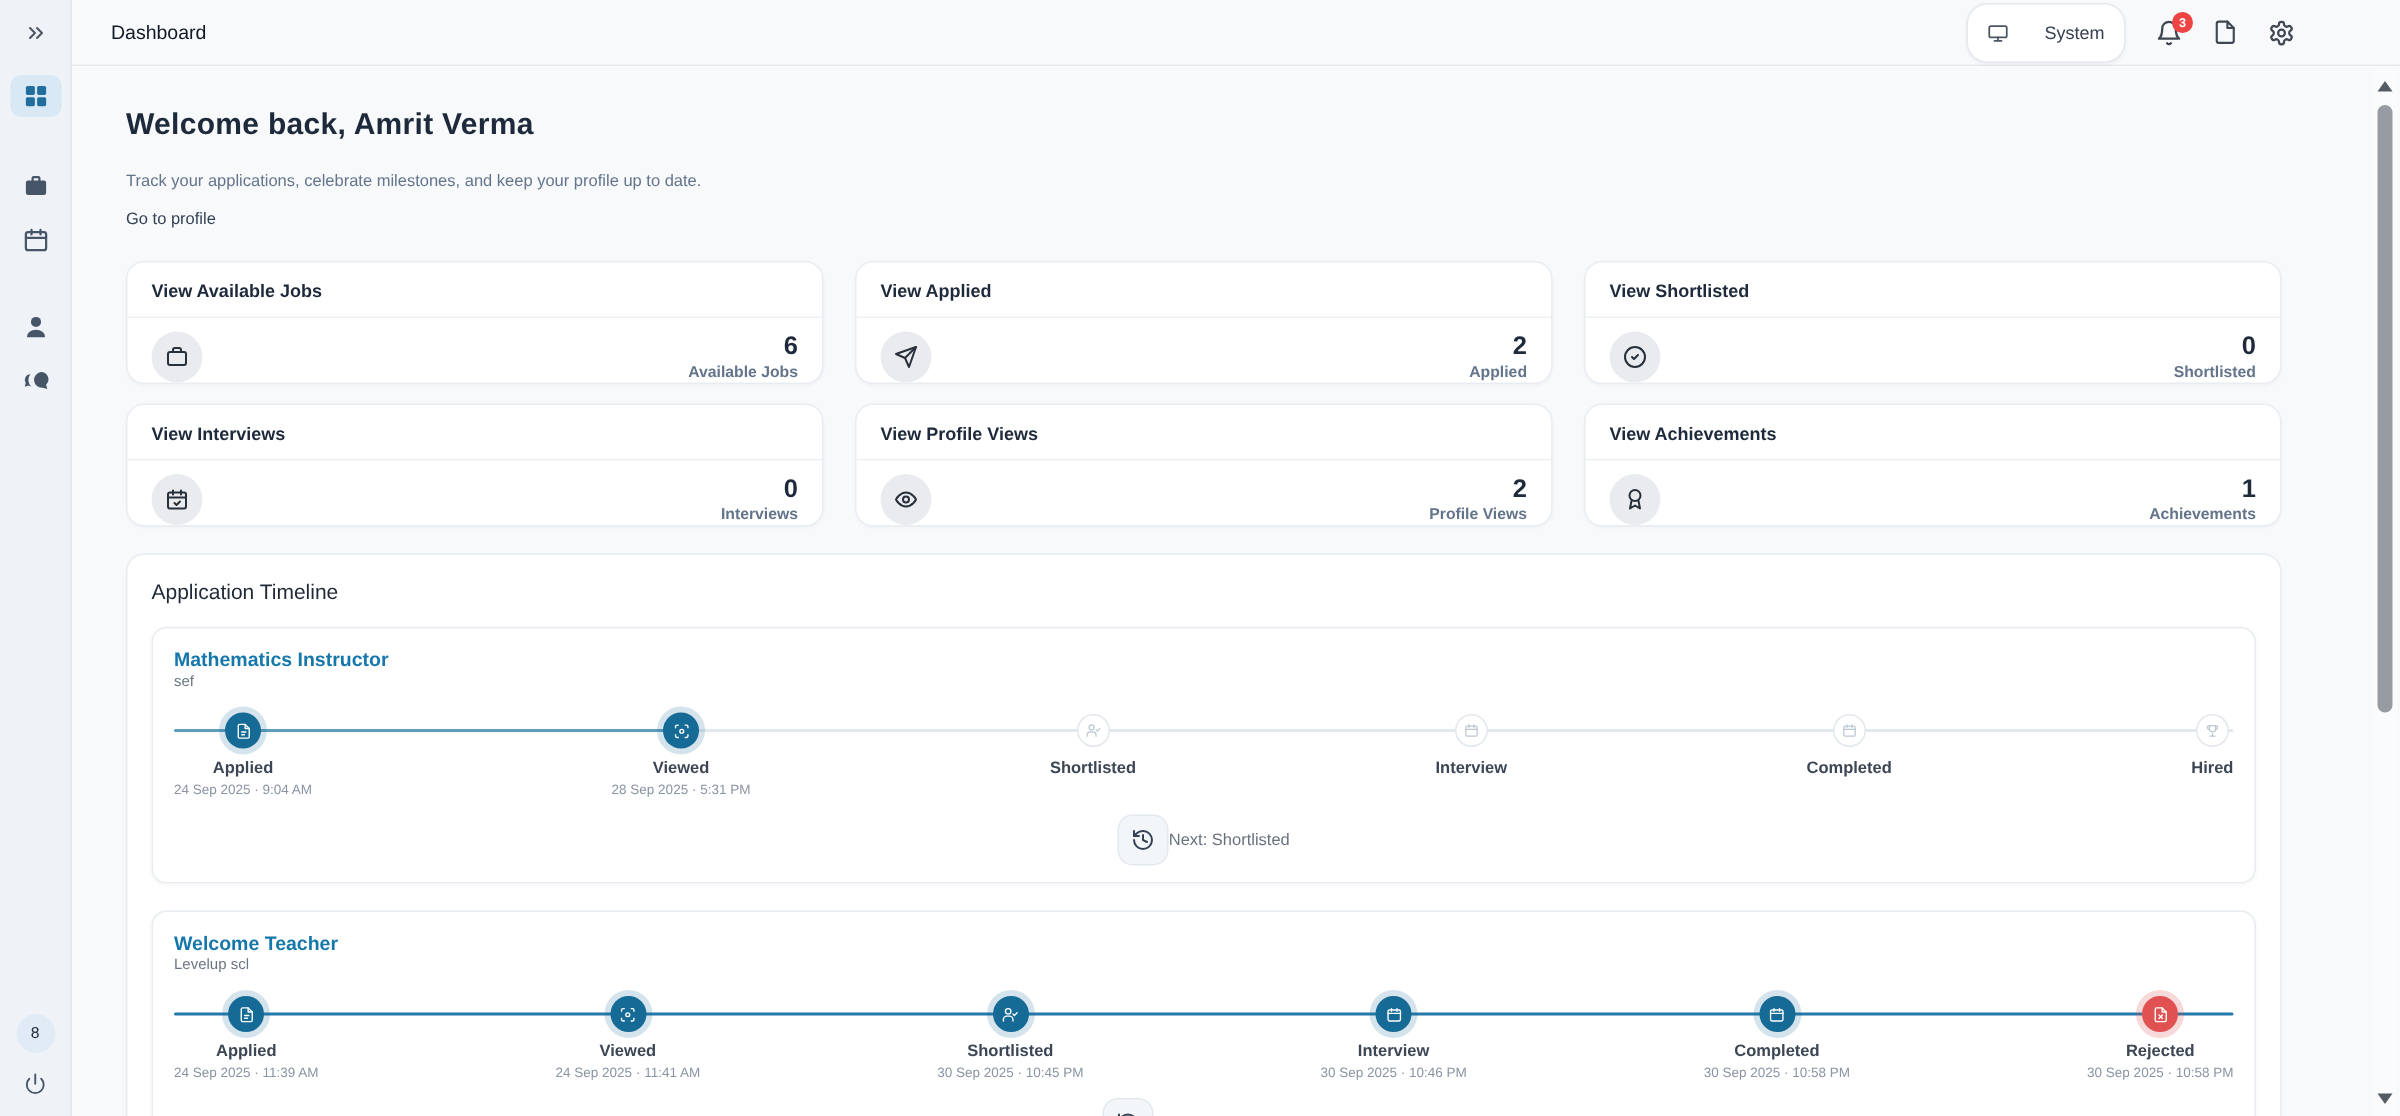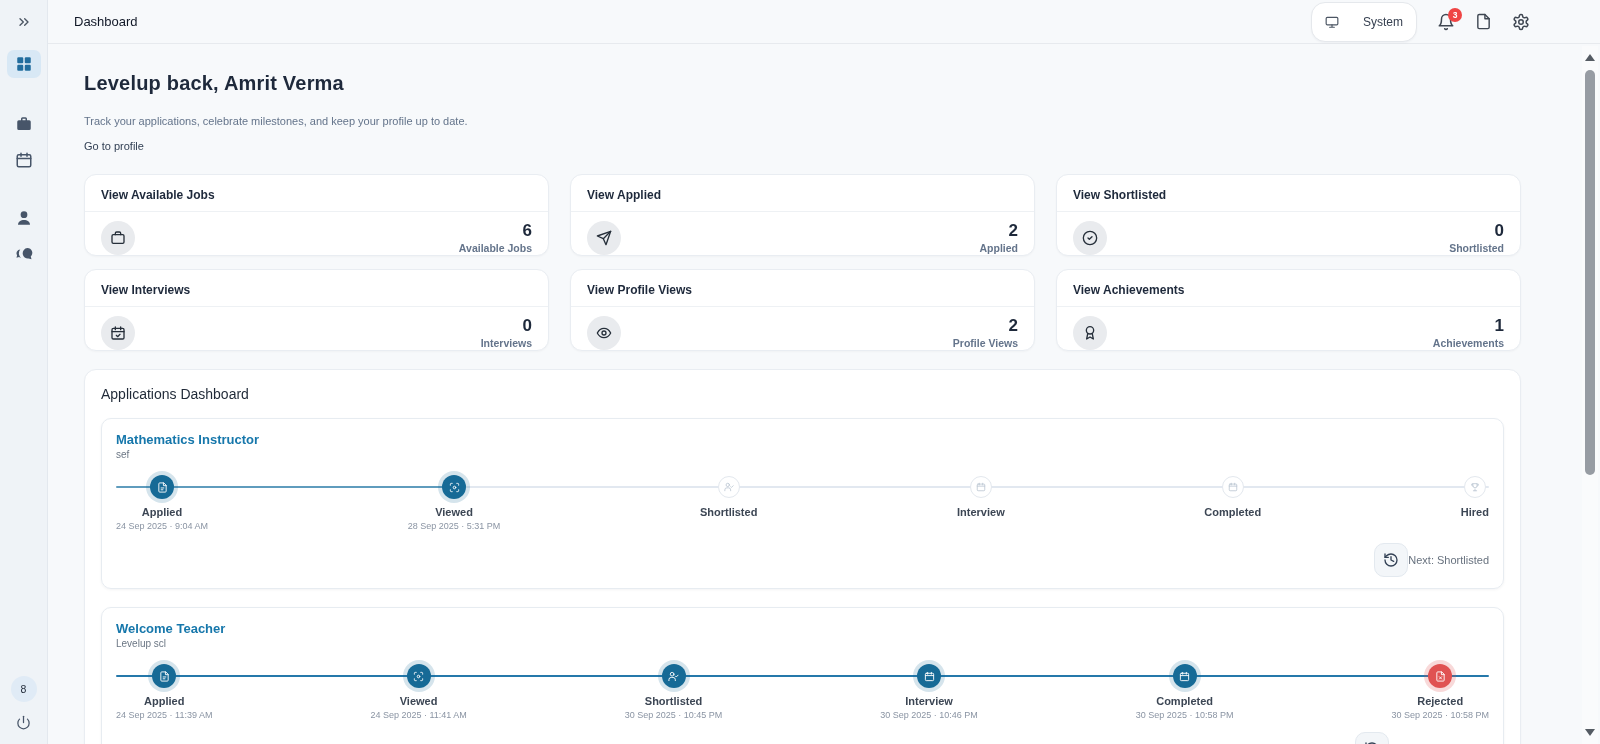--- a/index.html
+++ b/index.html
@@ -104,21 +104,21 @@
     width: 24px; height: 24px; border-radius: 50%; display: flex; align-items: center; justify-content: center;
     position: relative; z-index: 1;
   }
   .node.done { background: #166a96; color: #fff; box-shadow: 0 0 0 4px rgba(23,106,150,.18); }
   .node.rejected { background: #e05252; color: #fff; box-shadow: 0 0 0 4px rgba(224,82,82,.22); }
   .node.pending { width: 22px; height: 22px; margin: 1px; background: #fff; border: 1px solid #e3e8ee; color: #bcc7d2; }
   .node .icon { width: 11px; height: 11px; display: block; }
   .node.pending .icon { width: 10px; height: 10px; }
   .step-label { margin-top: 7px; font-size: 11px; font-weight: 600; color: #3c4654; }
   .step-date { margin-top: 3px; font-size: 9px; color: #8a94a3; white-space: nowrap; }
-  .app-card-footer { display: flex; align-items: center; justify-content: flex-end; margin-top: 12px; }
+  .app-card-footer { display: flex; align-items: center; justify-content: center; margin-top: 12px; }
   .history-btn {
     width: 34px; height: 34px; border: 1px solid #e3e9ef; border-radius: 10px; background: #f3f6f9;
     display: flex; align-items: center; justify-content: center; color: #334155; cursor: pointer;
   }
   .history-btn .icon { width: 16px; height: 16px; display: block; }
   .app-note { font-size: 11px; color: #68727f; }
 
   
   .scrollbar { position: absolute; top: 46px; bottom: 0; right: 2px; width: 16px; background: #fafbfc; }
   .scroll-arrow { position: absolute; left: 3px; width: 0; height: 0; border-left: 5px solid transparent; border-right: 5px solid transparent; cursor: pointer; }
@@ -233,21 +233,21 @@
               <svg viewBox="0 0 24 24" fill="none" stroke="currentColor" stroke-width="2" stroke-linecap="round" stroke-linejoin="round">
                 <path d="M12.22 2h-.44a2 2 0 0 0-2 2v.18a2 2 0 0 1-1 1.73l-.43.25a2 2 0 0 1-2 0l-.15-.08a2 2 0 0 0-2.73.73l-.22.38a2 2 0 0 0 .73 2.73l.15.1a2 2 0 0 1 1 1.72v.51a2 2 0 0 1-1 1.74l-.15.09a2 2 0 0 0-.73 2.73l.22.38a2 2 0 0 0 2.73.73l.15-.08a2 2 0 0 1 2 0l.43.25a2 2 0 0 1 1 1.73V20a2 2 0 0 0 2 2h.44a2 2 0 0 0 2-2v-.18a2 2 0 0 1 1-1.73l.43-.25a2 2 0 0 1 2 0l.15.08a2 2 0 0 0 2.73-.73l.22-.39a2 2 0 0 0-.73-2.73l-.15-.08a2 2 0 0 1-1-1.74v-.5a2 2 0 0 1 1-1.74l.15-.09a2 2 0 0 0 .73-2.73l-.22-.38a2 2 0 0 0-2.73-.73l-.15.08a2 2 0 0 1-2 0l-.43-.25a2 2 0 0 1-1-1.73V4a2 2 0 0 0-2-2z"></path>
                 <circle cx="12" cy="12" r="3"></circle>
               </svg>
             </span>
         </button>
       </div>
     </header>
 
     <div class="content">
-      <h1 class="welcome-title">Levelup back, Amrit Verma</h1>
+      <h1 class="welcome-title">Welcome back, Amrit Verma</h1>
       <p class="welcome-sub">Track your applications, celebrate milestones, and keep your profile up to date.</p>
       <a class="profile-link">Go to profile</a>
 
       <div class="stat-grid">
   <div class="stat-card">
     <div class="stat-card-header">
       <span class="stat-title">View Available Jobs</span>
     </div>
     <div class="stat-card-body">
       <div class="stat-icon-wrap">
@@ -361,21 +361,21 @@
       </div>
       <div class="stat-value-block">
         <div class="stat-value">1</div>
         <div class="stat-label">Achievements</div>
       </div>
     </div>
   </div>
 </div>
 
       <section class="timeline-panel">
-        <h2 class="panel-title">Applications Dashboard</h2>
+        <h2 class="panel-title">Application Timeline</h2>
         <div class="applications-list">
   <div class="app-card">
     <div class="job-title">Mathematics Instructor</div>
     <div class="job-company">sef</div>
     <div class="steps">
       <div class="line" style="background: linear-gradient(to right, rgb(95, 156, 189) 0px, rgb(95, 156, 189) 338px, rgb(226, 232, 240) 338px);"></div>
       <div class="steps-row">
   <div class="step">
     <div class="node done">
       <span class="icon">

